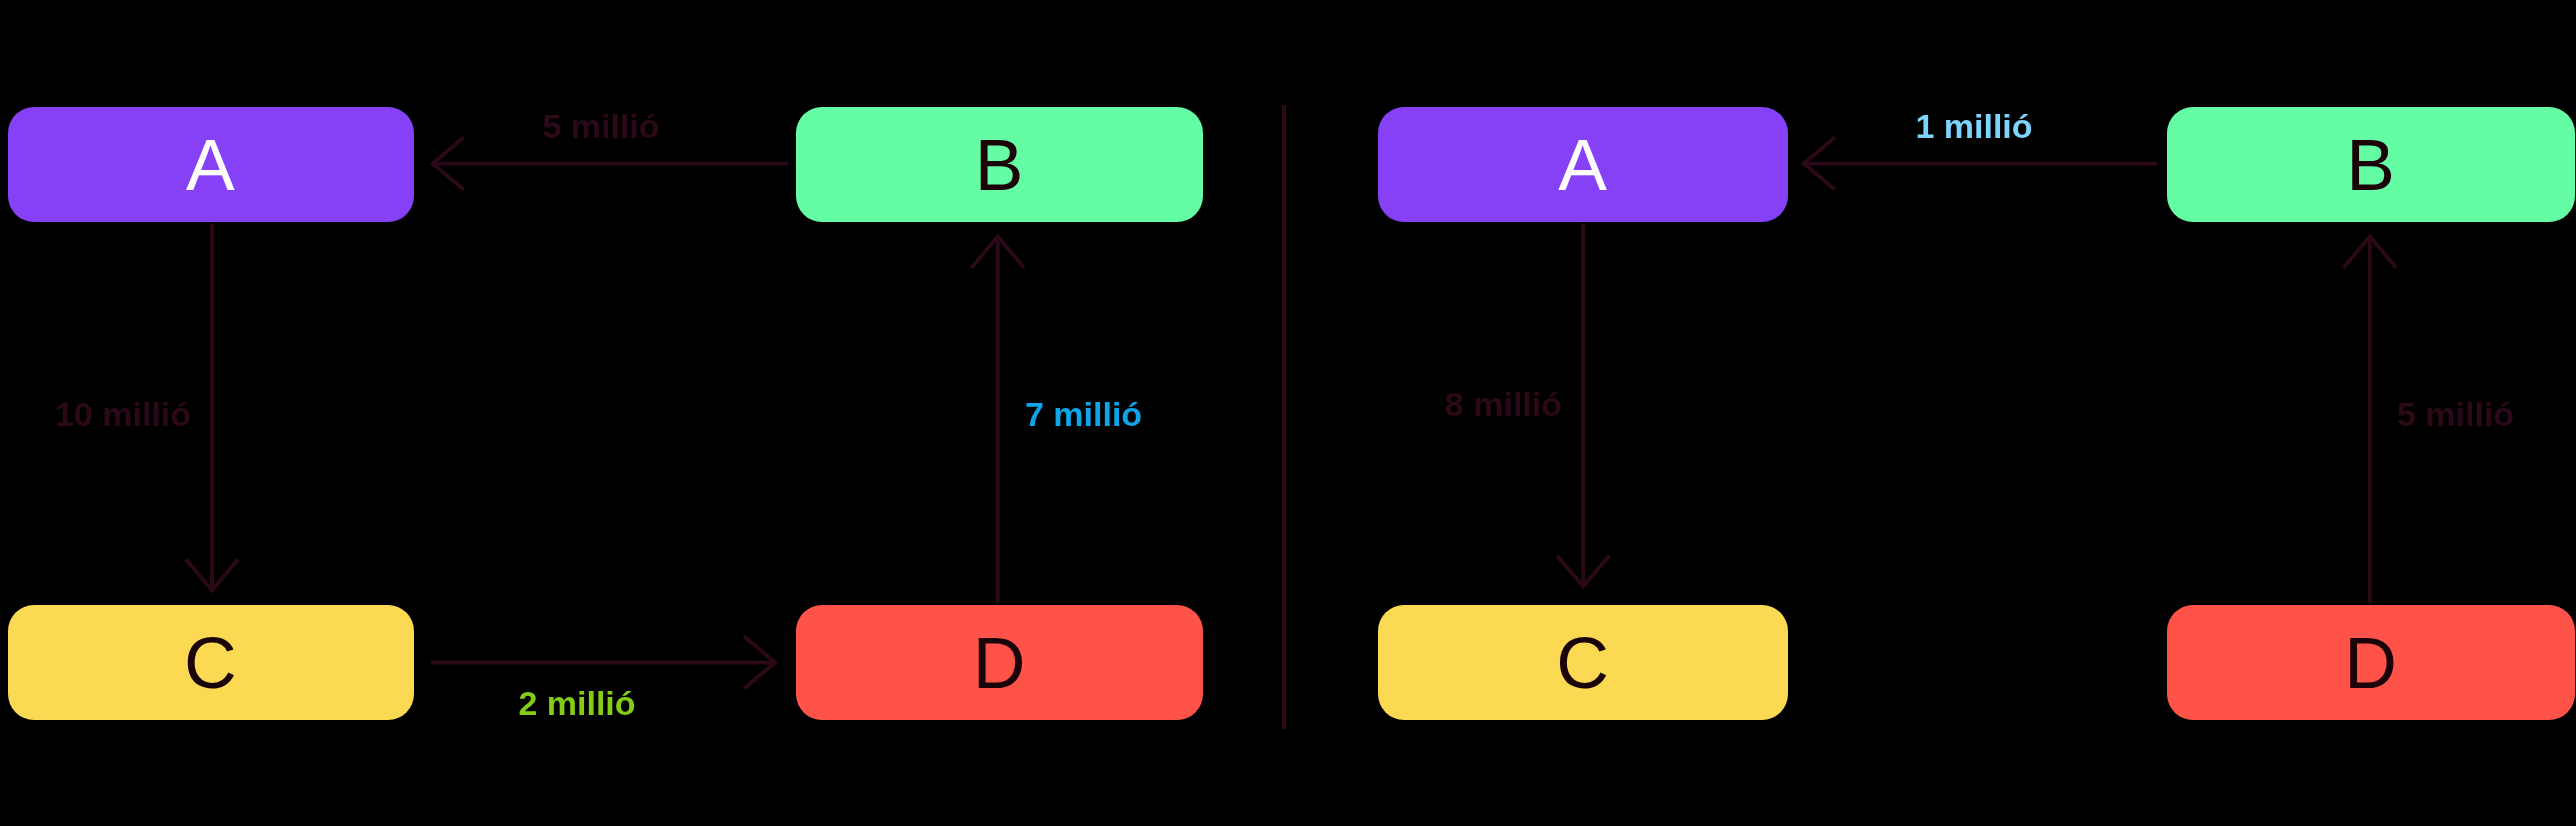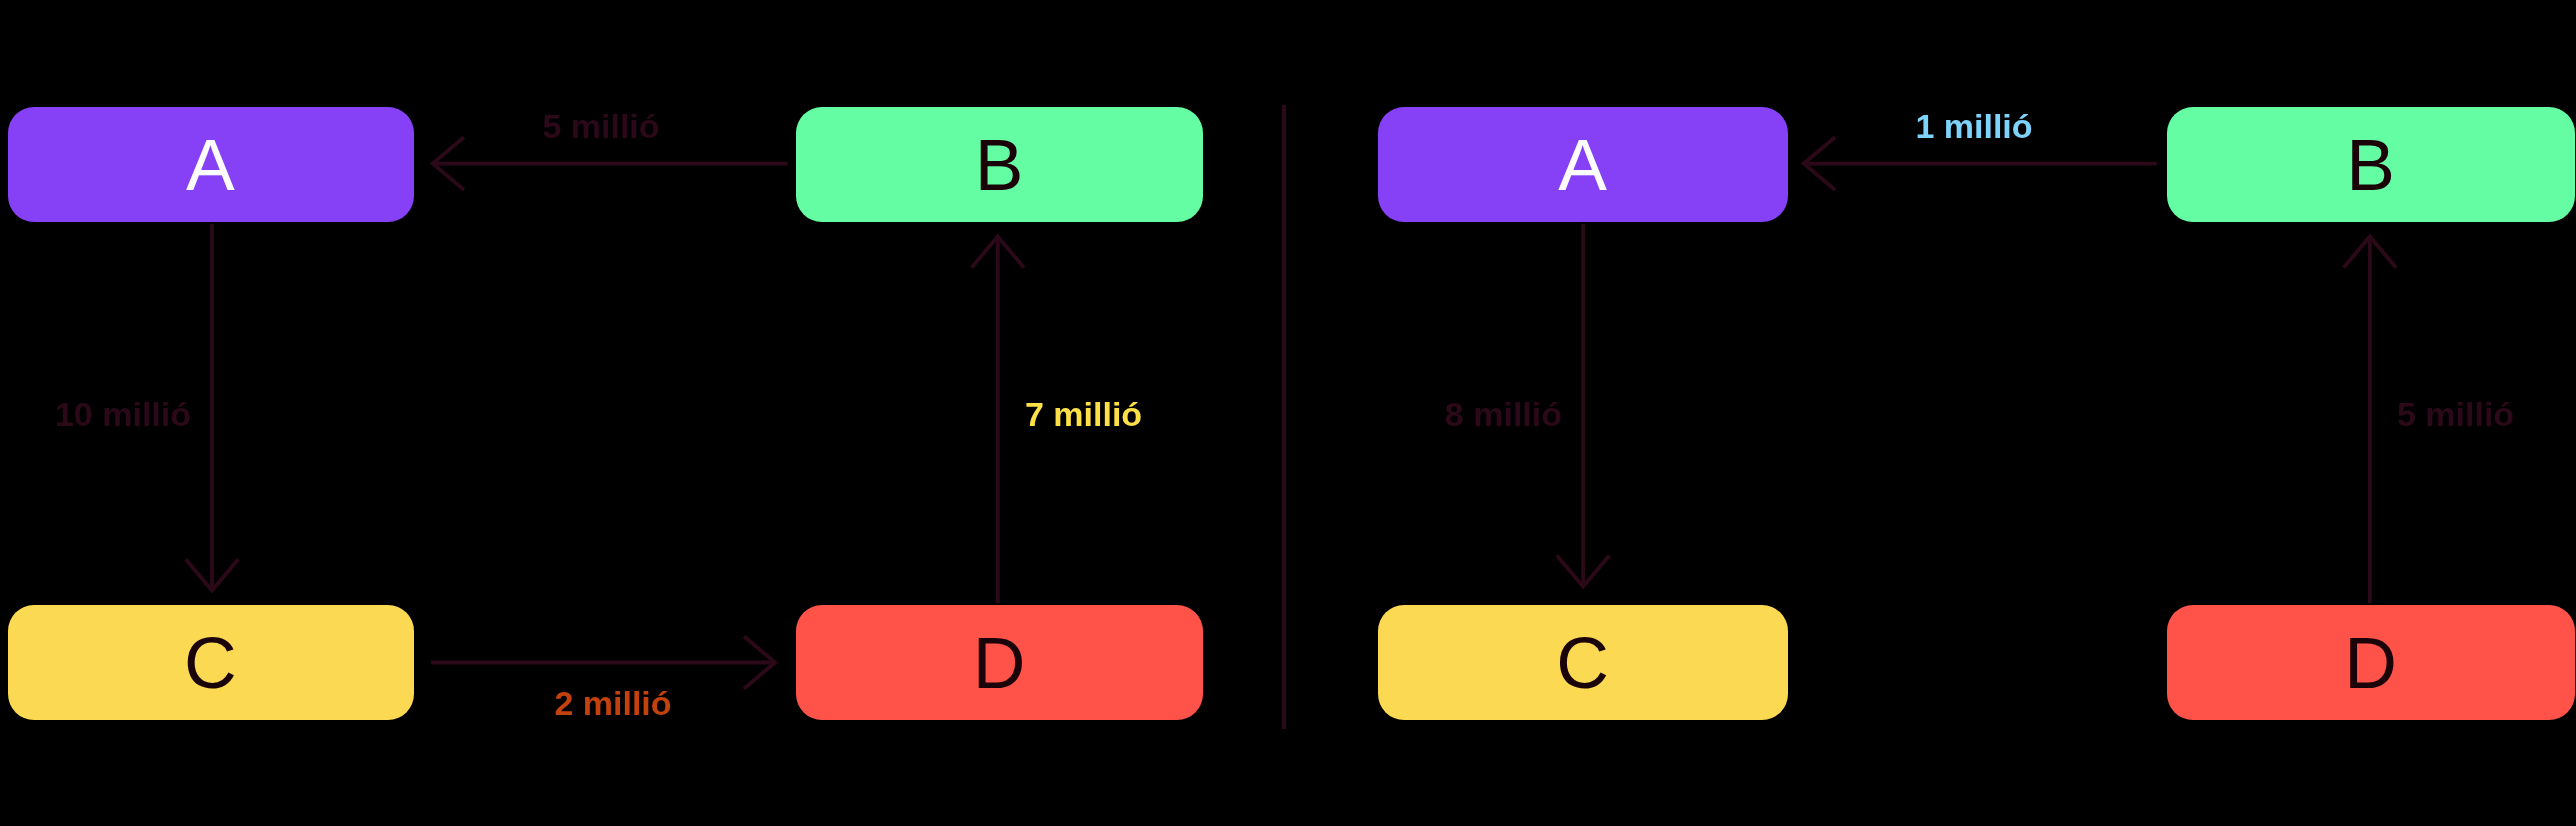--- a/index.html
+++ b/index.html
@@ -89,21 +89,21 @@
       <div class="node" style="left: 1378px; top: 605px; width: 410px; height: 115px; background: rgb(252, 217, 82);">
         <span class="letter" style="color: rgb(27, 4, 9);">C</span>
       </div>
       <div class="node" style="left: 2167px; top: 605px; width: 408px; height: 115px; background: rgb(255, 83, 73);">
         <span class="letter" style="color: rgb(27, 4, 9);">D</span>
       </div>
     </div>
   <div id="label-layer">
       <div class="edge-label" style="color: rgb(43, 9, 24); top: 126px; left: 601px; transform: translate(-50%, -50%);">5 millió</div>
       <div class="edge-label" style="color: rgb(43, 9, 24); top: 414px; right: 2385px; transform: translateY(-50%);">10 millió</div>
-      <div class="edge-label" style="color: #c2410c; top: 703px; left: 613px; transform: translate(-50%, -50%);">2 millió</div>
-      <div class="edge-label" style="color: #fde047; top: 414px; left: 1025px; transform: translateY(-50%); text-align: center;">7 millió</div>
+      <div class="edge-label" style="color: #84cc16; top: 703px; left: 577px; transform: translate(-50%, -50%);">2 millió</div>
+      <div class="edge-label" style="color: #0ea5e9; top: 414px; left: 1025px; transform: translateY(-50%); text-align: center;">7 millió</div>
       <div class="edge-label" style="color: #7dd3fc; top: 126px; left: 1974px; transform: translate(-50%, -50%);">1 millió</div>
-      <div class="edge-label" style="color: rgb(43, 9, 24); top: 414px; right: 1014px; transform: translateY(-50%); margin-left: 8px;">8 millió</div>
+      <div class="edge-label" style="color: rgb(43, 9, 24); top: 404px; right: 1014px; transform: translateY(-50%); margin-left: 8px;">8 millió</div>
       <div class="edge-label" style="color: rgb(43, 9, 24); top: 414px; left: 2397px; transform: translateY(-50%);">5 millió</div>
     </div>
   <div id="panel-divider" class="divider" style="left: 1282px; top: 105px; width: 3.9px; height: 624px; background: rgb(43, 9, 24);"></div>
 </div>
 
 
 </body></html>

